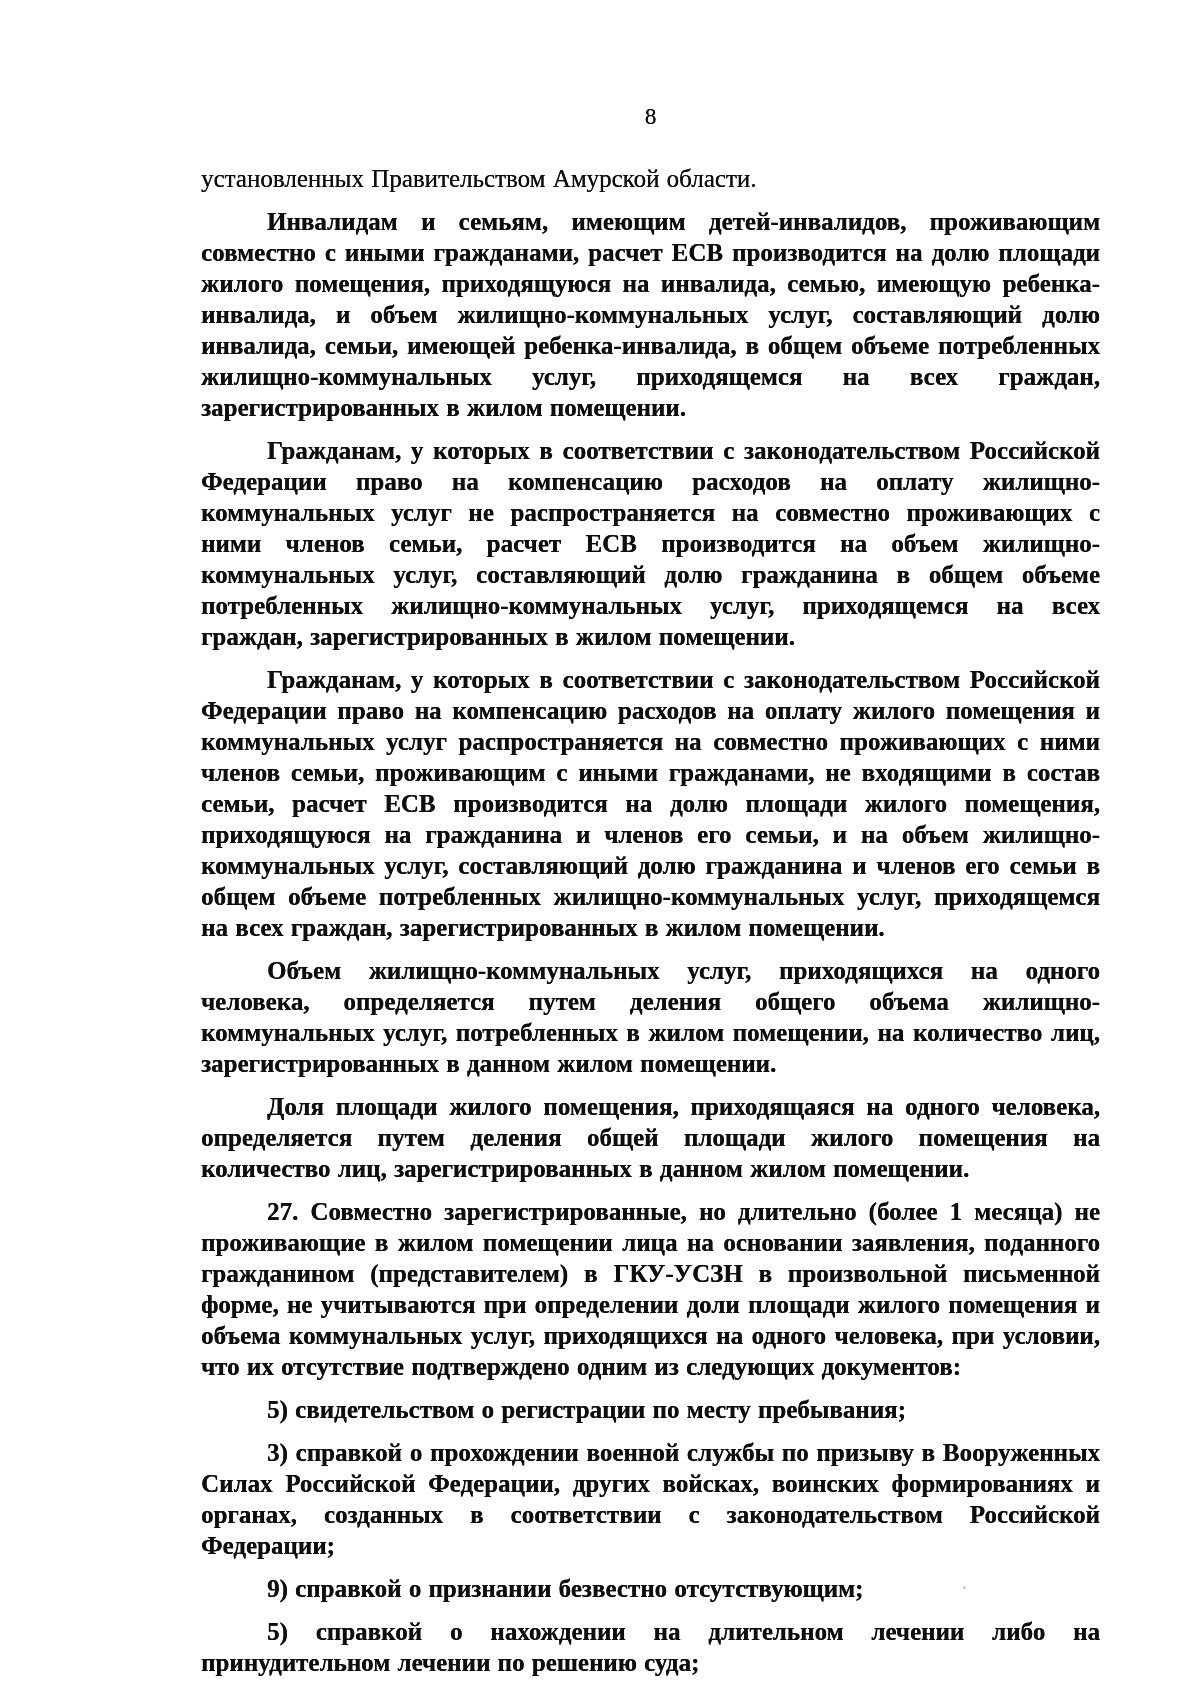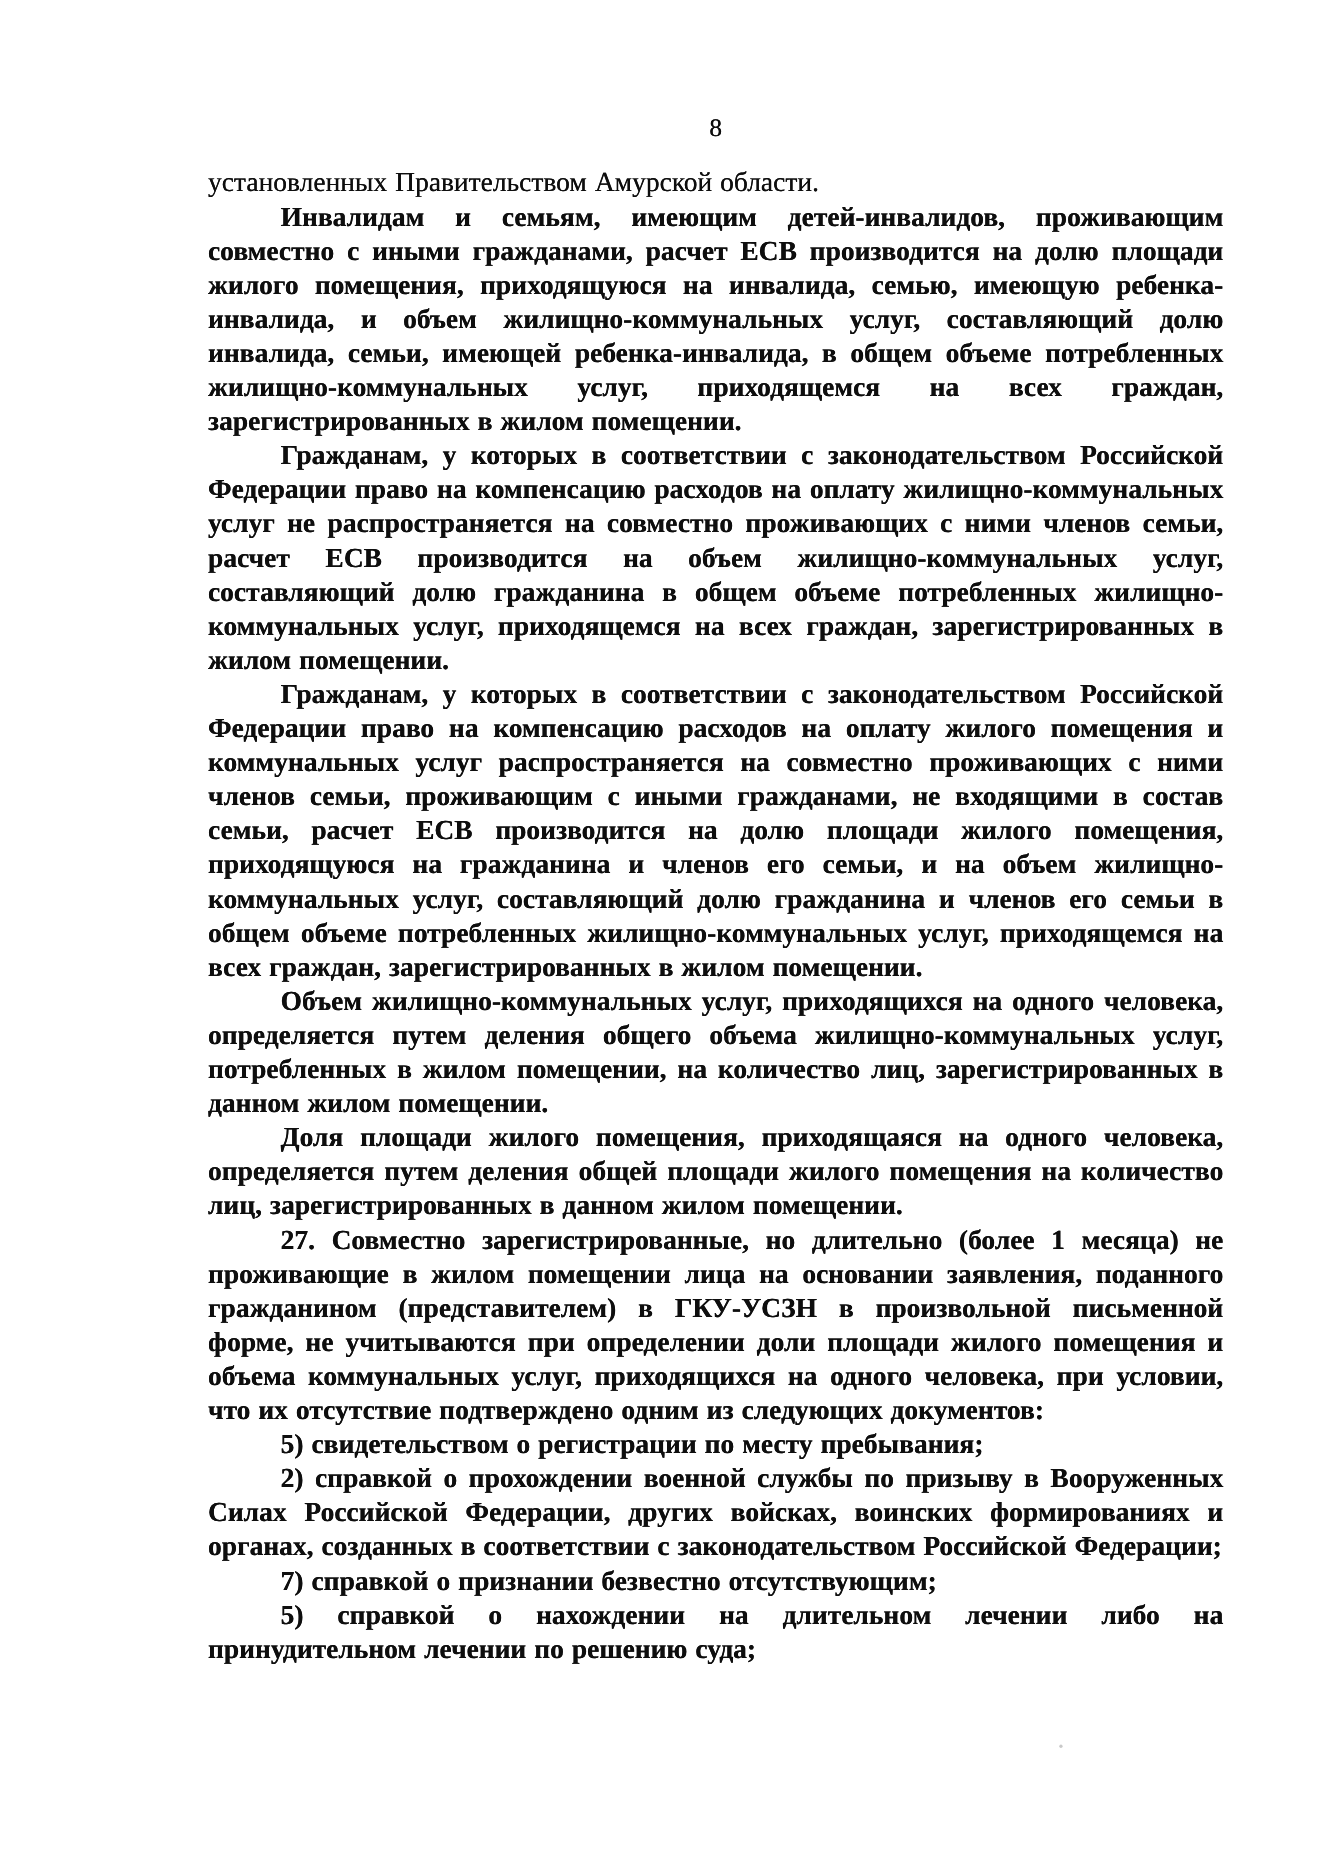--- a/index.html
+++ b/index.html
@@ -32,21 +32,21 @@
     top: 151px;
     left: 189px;
     width: 923px;
     font-size: 25px;
     line-height: 31px;
     text-align: justify;
     text-shadow: 0.2px 0 0 currentColor;
     word-spacing: 1px;
   }
   p.para {
-    margin: 0;
+    margin: 12px;
     padding: 0;
   }
   p.para.indent {
     text-indent: 66px;
     font-weight: bold;
   }
   .scan-speck {
     position: absolute;
     width: 3px;
     height: 3px;
@@ -63,19 +63,19 @@
 
   <div class="content" id="paragraphs-container">
       <p class="para">установленных Правительством Амурской области.</p>
       <p class="para indent">Инвалидам и семьям, имеющим детей-инвалидов, проживающим совместно с иными гражданами, расчет ЕСВ производится на долю площади жилого помещения, приходящуюся на инвалида, семью, имеющую ребенка-инвалида, и объем жилищно-коммунальных услуг, составляющий долю инвалида, семьи, имеющей ребенка-инвалида, в общем объеме потребленных жилищно-коммунальных услуг, приходящемся на всех граждан, зарегистрированных в жилом помещении.</p>
       <p class="para indent">Гражданам, у которых в соответствии с законодательством Российской Федерации право на компенсацию расходов на оплату жилищно-коммунальных услуг не распространяется на совместно проживающих с ними членов семьи, расчет ЕСВ производится на объем жилищно-коммунальных услуг, составляющий долю гражданина в общем объеме потребленных жилищно-коммунальных услуг, приходящемся на всех граждан, зарегистрированных в жилом помещении.</p>
       <p class="para indent">Гражданам, у которых в соответствии с законодательством Российской Федерации право на компенсацию расходов на оплату жилого помещения и коммунальных услуг распространяется на совместно проживающих с ними членов семьи, проживающим с иными гражданами, не входящими в состав семьи, расчет ЕСВ производится на долю площади жилого помещения, приходящуюся на гражданина и членов его семьи, и на объем жилищно-коммунальных услуг, составляющий долю гражданина и членов его семьи в общем объеме потребленных жилищно-коммунальных услуг, приходящемся на всех граждан, зарегистрированных в жилом помещении.</p>
       <p class="para indent">Объем жилищно-коммунальных услуг, приходящихся на одного человека, определяется путем деления общего объема жилищно-коммунальных услуг, потребленных в жилом помещении, на количество лиц, зарегистрированных в данном жилом помещении.</p>
       <p class="para indent">Доля площади жилого помещения, приходящаяся на одного человека, определяется путем деления общей площади жилого помещения на количество лиц, зарегистрированных в данном жилом помещении.</p>
       <p class="para indent">27. Совместно зарегистрированные, но длительно (более 1 месяца) не проживающие в жилом помещении лица на основании заявления, поданного гражданином (представителем) в ГКУ-УСЗН в произвольной письменной форме, не учитываются при определении доли площади жилого помещения и объема коммунальных услуг, приходящихся на одного человека, при условии, что их отсутствие подтверждено одним из следующих документов:</p>
       <p class="para indent">5) свидетельством о регистрации по месту пребывания;</p>
-      <p class="para indent">2) справкой о прохождении военной службы по призыву в Вооруженных Силах Российской Федерации, других войсках, воинских формированиях и органах, созданных в соответствии с законодательством Российской Федерации;</p>
-      <p class="para indent">7) справкой о признании безвестно отсутствующим;</p>
+      <p class="para indent">3) справкой о прохождении военной службы по призыву в Вооруженных Силах Российской Федерации, других войсках, воинских формированиях и органах, созданных в соответствии с законодательством Российской Федерации;</p>
+      <p class="para indent">9) справкой о признании безвестно отсутствующим;</p>
       <p class="para indent">5) справкой о нахождении на длительном лечении либо на принудительном лечении по решению суда;</p>
     </div>
 
   <div class="scan-speck speck-1"></div>
 </div>
 
 </body></html>

